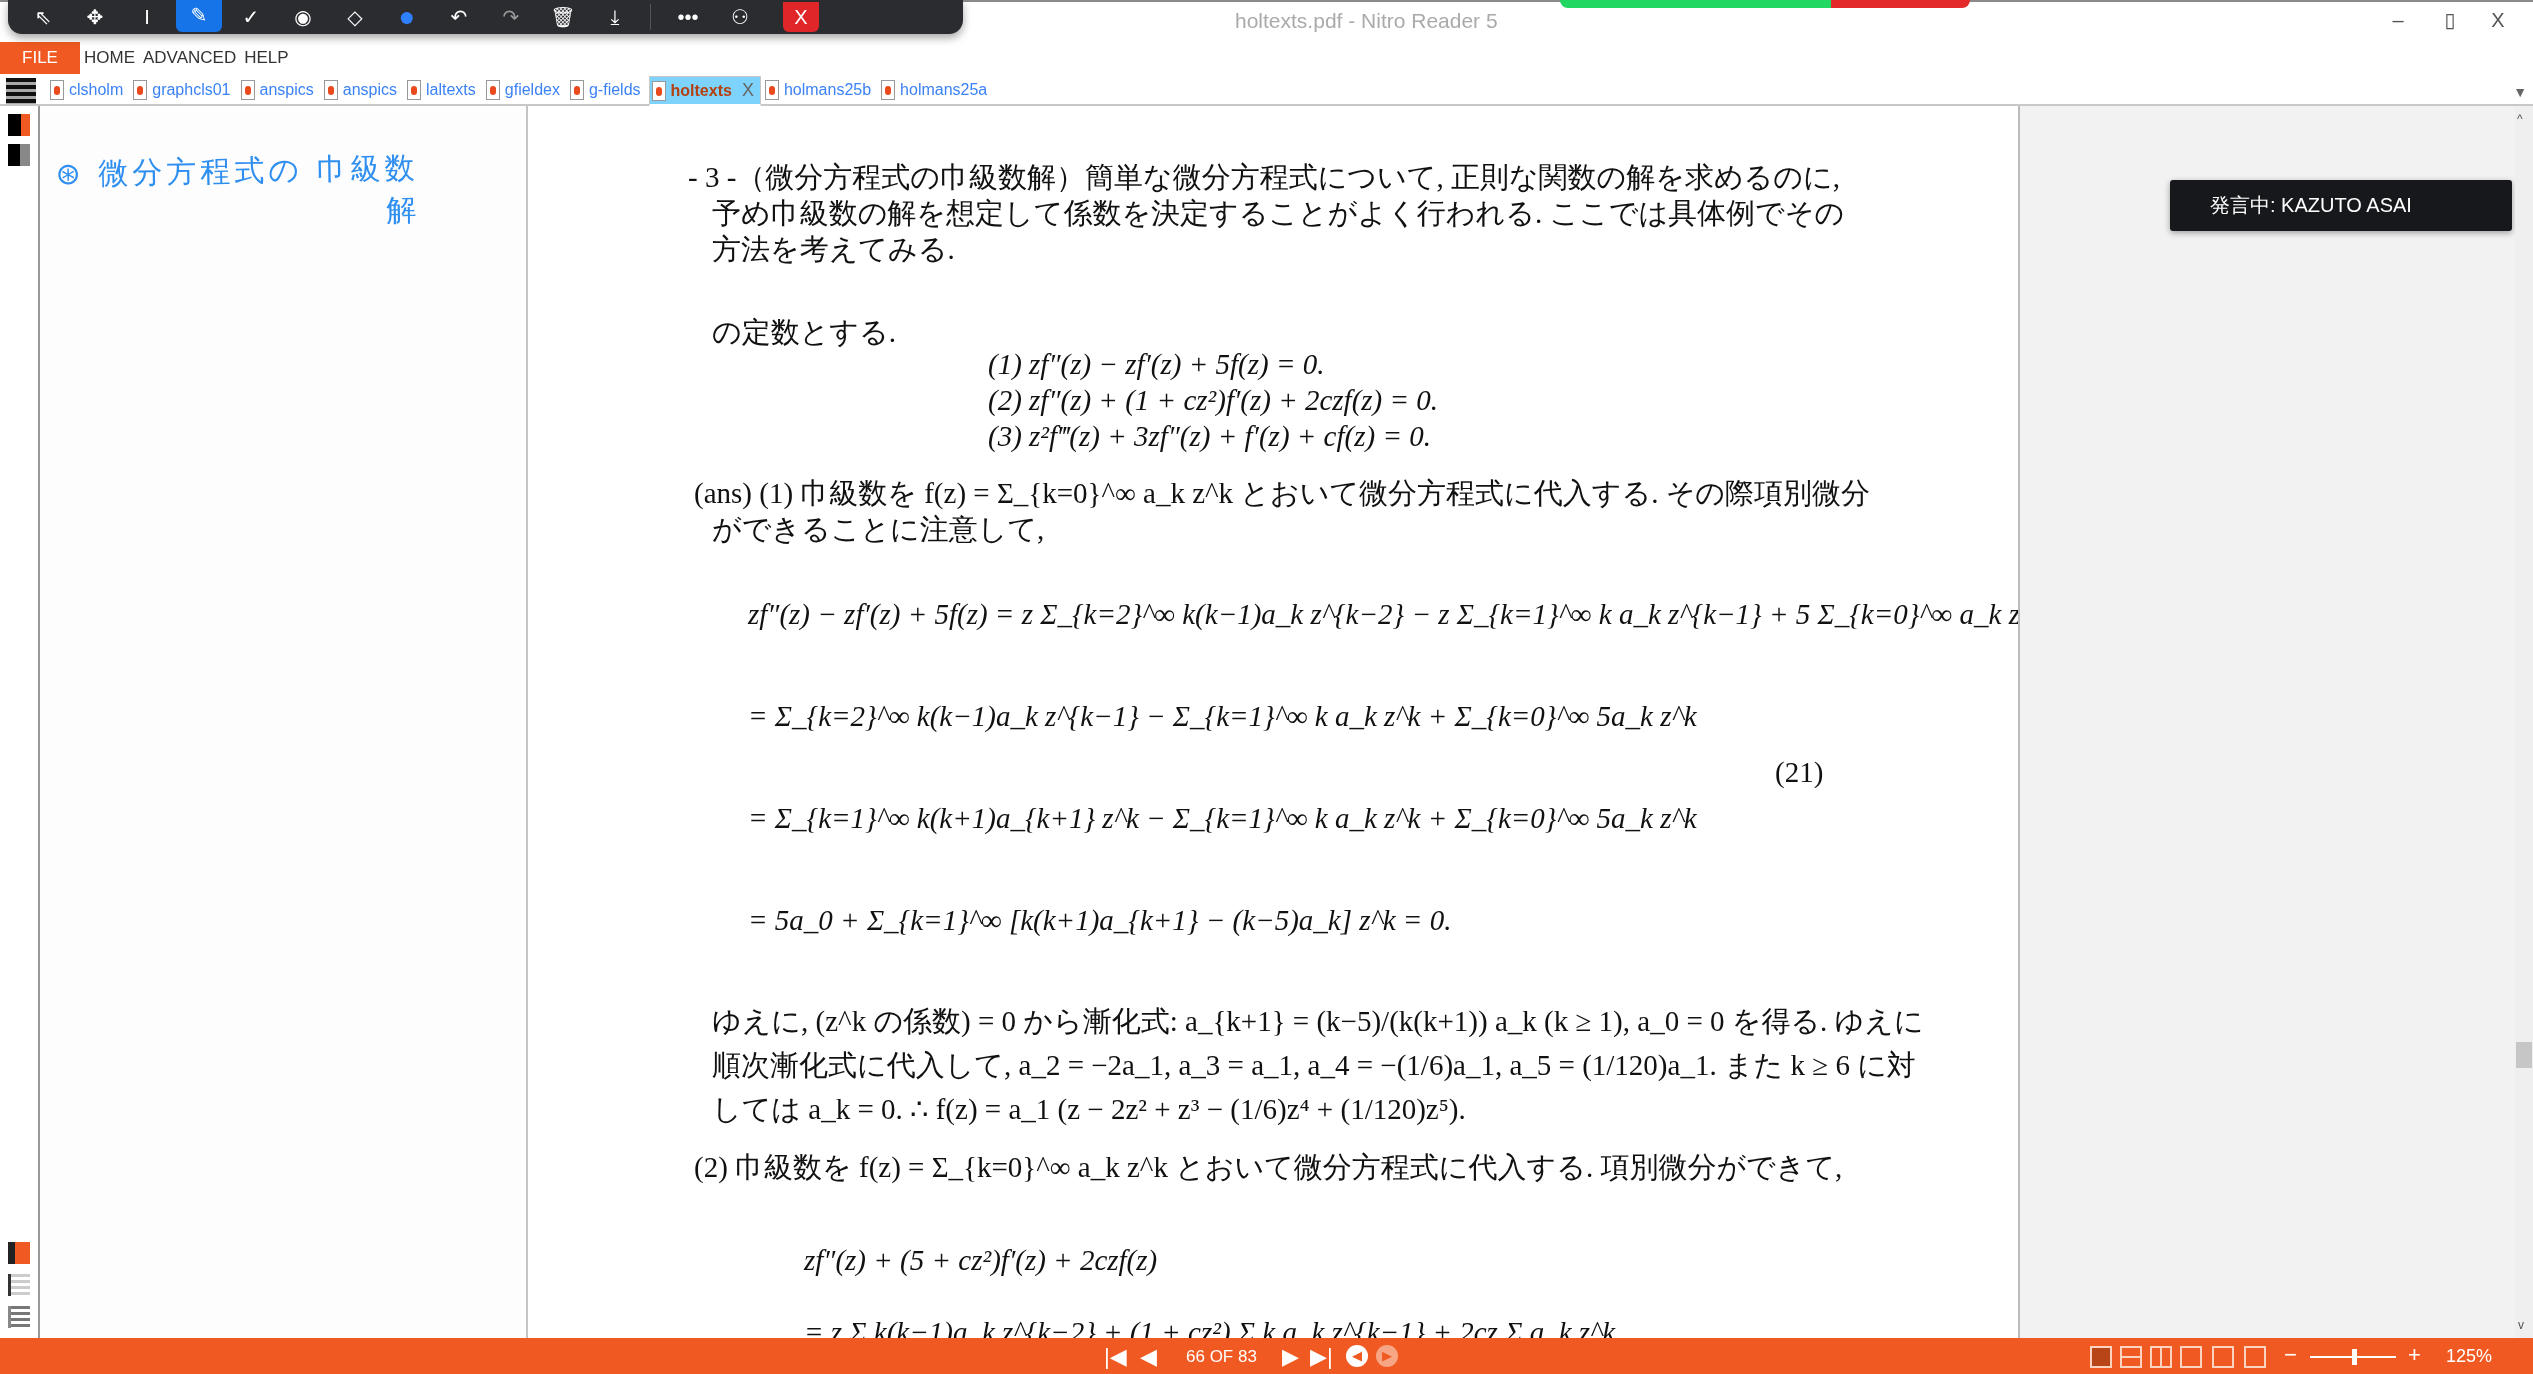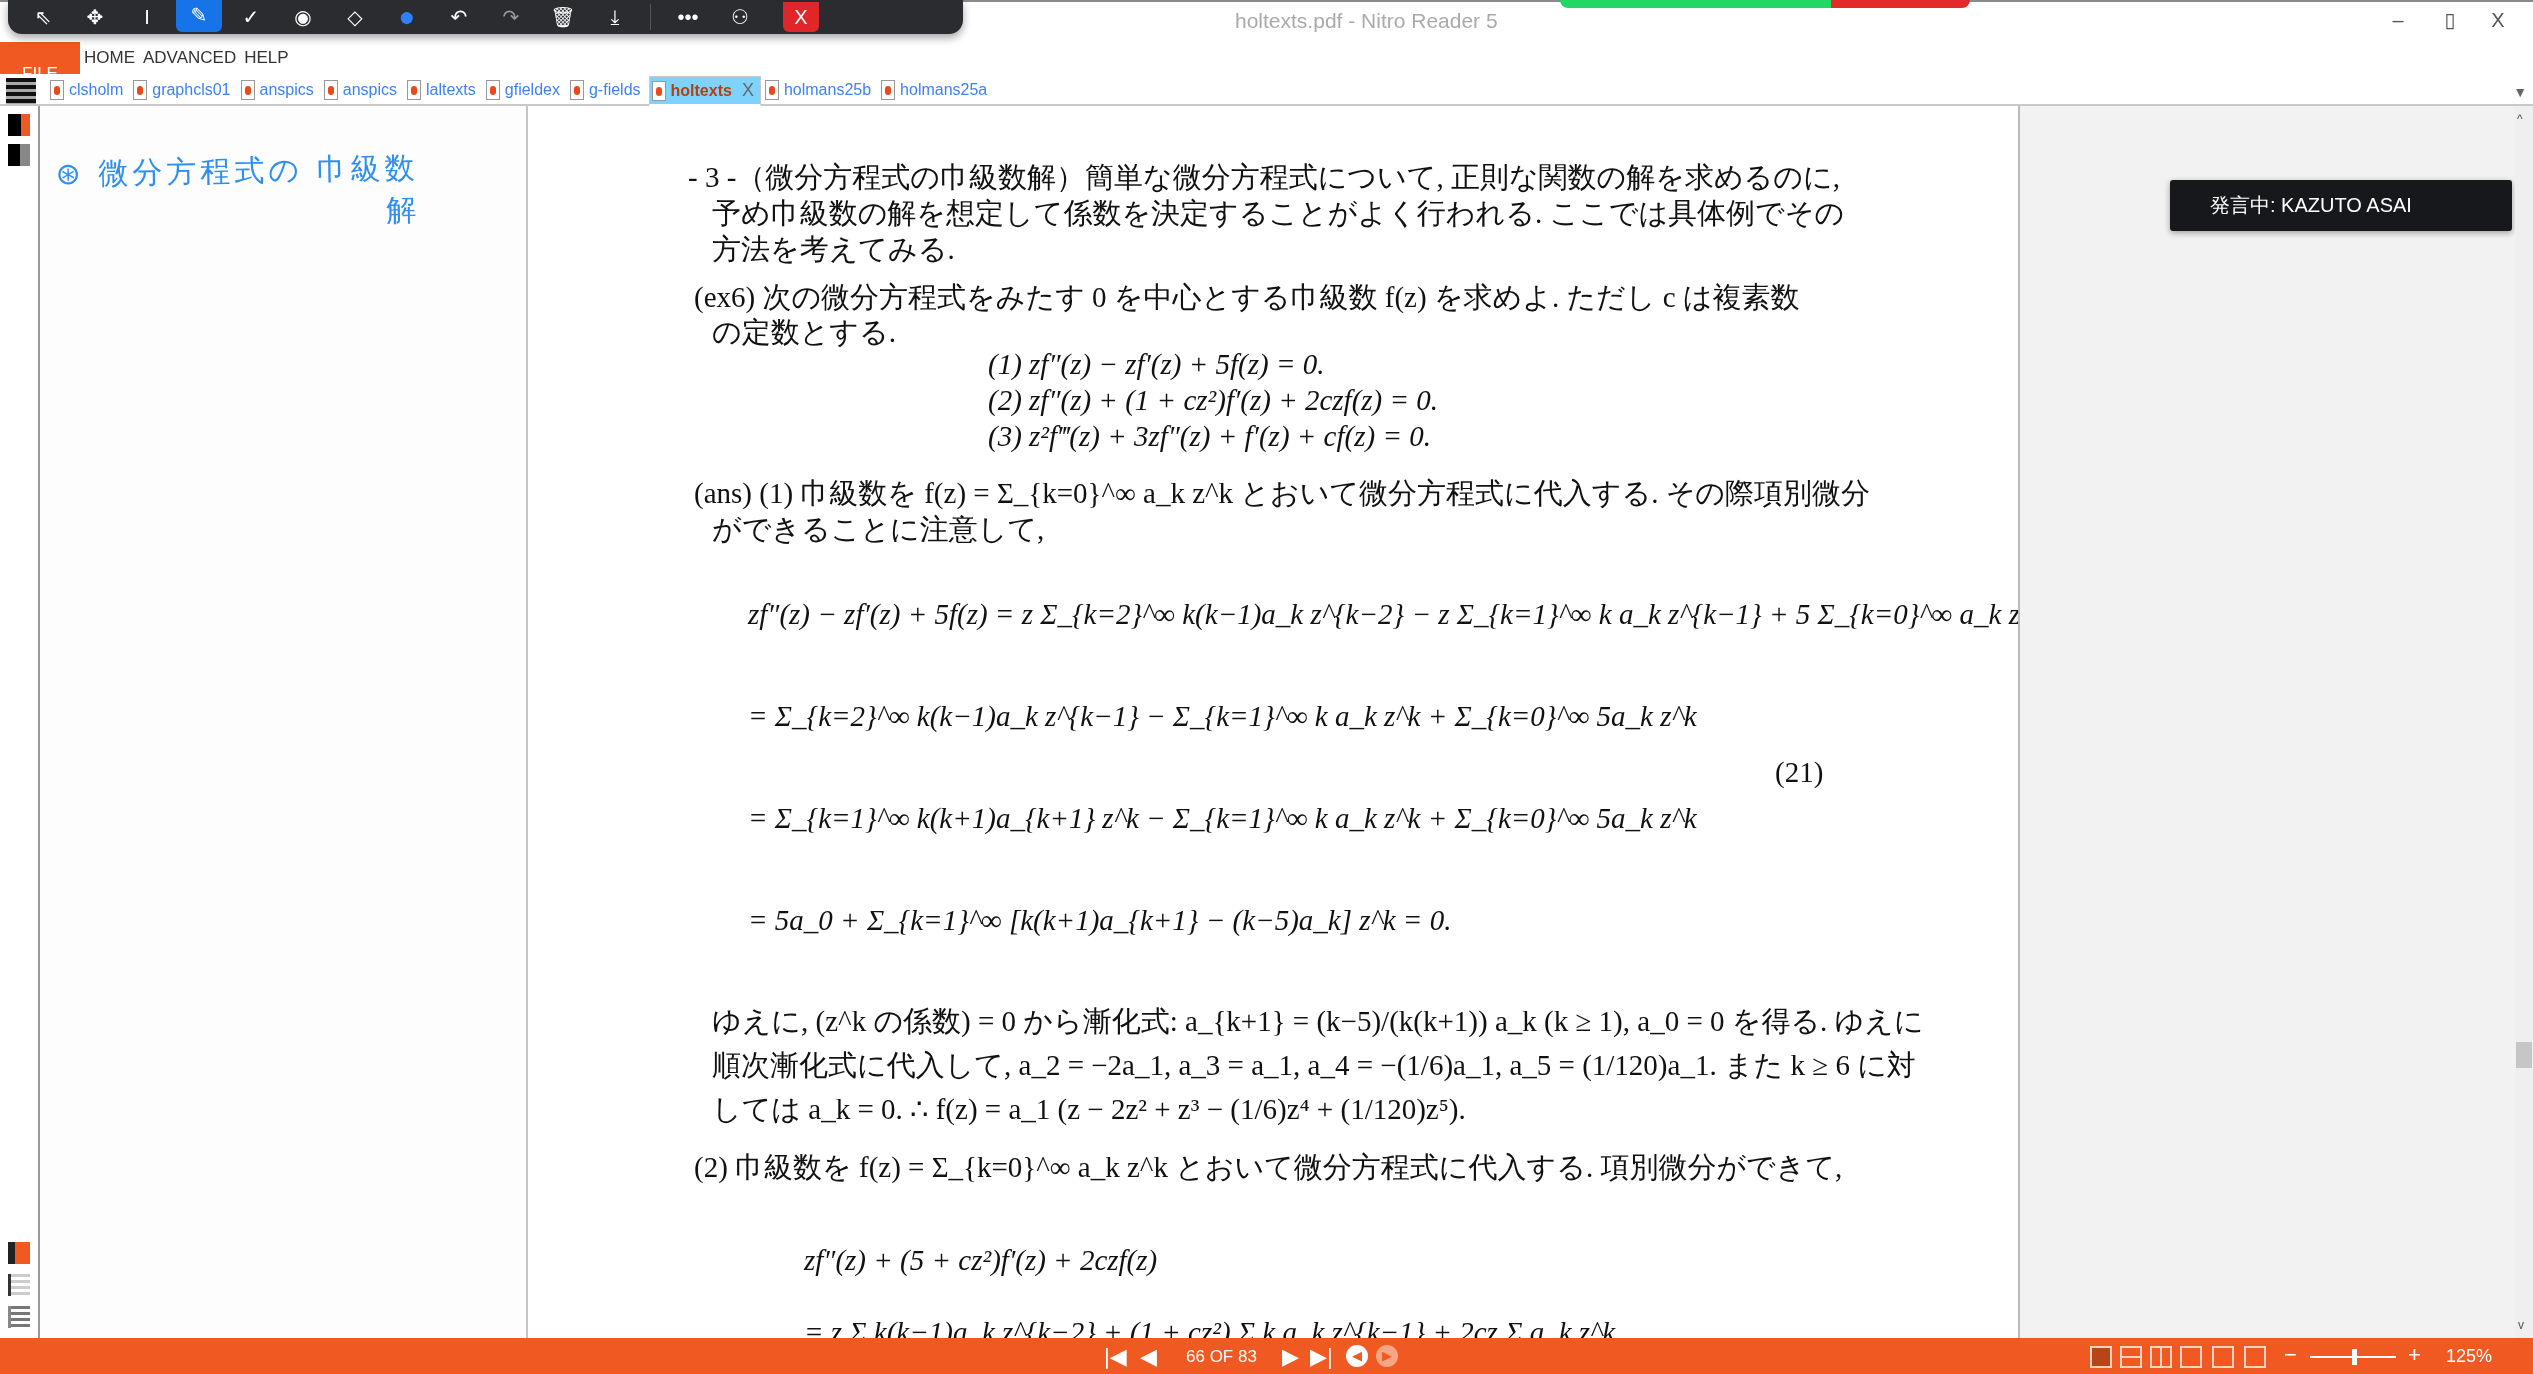--- a/index.html
+++ b/index.html
@@ -10,21 +10,21 @@
 .winbtn{top:6px;width:40px;height:28px;font-size:20px;color:#555;text-align:center;line-height:28px}
 #call-bar{left:1560px;top:0;width:410px;height:8px;border-radius:0 0 10px 10px;overflow:hidden;display:flex}
 #call-bar .g{flex:0 0 66%;background:#22d862}#call-bar .r{flex:1;background:#e3292a}
 #floatbar{left:8px;top:0;width:955px;height:34px;background:#2b2c30;border-radius:0 0 14px 14px;box-shadow:0 4px 8px rgba(0,0,0,.35);display:flex;align-items:center;padding-left:12px}
 .fb{width:46px;height:30px;margin-right:6px;display:flex;align-items:center;justify-content:center;color:#fff;font-size:20px}
 .fb.active{background:#1674e8;border-radius:0 0 6px 6px;height:34px;margin-top:-4px}
 .fb.close{background:#e1262a;border-radius:0 0 6px 6px;width:36px;margin-left:14px}
 .fb-sep{width:1px;height:26px;background:#555;margin:0 14px 0 6px}
 #ribbon{left:0;top:42px;width:2533px;height:32px;display:flex;align-items:center}
 .menu{font-size:17px;color:#333;padding:0 4px;height:32px;line-height:32px}
-.menu.file{background:#f05a22;color:#fff;width:80px;text-align:center;padding:16px}
+.menu.file{background:#f05a22;color:#fff;width:80px;text-align:center;padding:0}
 #tabs{left:0;top:76px;width:2533px;height:30px;display:flex;align-items:flex-end;border-bottom:2px solid #c8c8c8}
 #tab-app-icon{width:30px;height:26px;margin:0 12px 0 6px;background:repeating-linear-gradient(#111 0 4px,#aaa 4px 7px)}
 .tab{height:28px;display:flex;align-items:center;font-size:16px;color:#3b82f6;padding:0 6px 0 2px;margin-right:2px}
 .tab .pdf{width:14px;height:20px;border:1px solid #999;background:#fff;position:relative;margin-right:5px}
 .tab .pdf:after{content:"";position:absolute;left:3px;top:5px;width:6px;height:9px;background:#e8491d;border-radius:3px}
 .tab.active{border:1px solid #c8c8c8;border-bottom:2px solid #fff;margin-bottom:-2px;background:#7dd3fc;font-weight:bold;color:#b5400f;height:30px}
 .tab .x{font-weight:normal;color:#666;margin-left:10px;font-size:18px}
 #tabs-dd{right:6px;top:84px;font-size:14px;color:#666}
 #leftstrip{left:0;top:106px;width:40px;height:1232px;background:#fff;border-right:2px solid #999}
 .lsicon{position:absolute;left:8px;width:22px;height:22px}
@@ -143,21 +143,20 @@
 <div id="hand-note" class="abs">
   <div>⊛ 微分方程式の 巾級数</div>
   <div class="l2">解</div>
 </div>
 
 <div id="page" class="abs">
   <div class="pl" style="left:158px;top:52px">- 3 -（微分方程式の巾級数解）簡単な微分方程式について, 正則な関数の解を求めるのに,</div>
   <div class="pl" style="left:182px;top:88px">予め巾級数の解を想定して係数を決定することがよく行われる. ここでは具体例でその</div>
   <div class="pl" style="left:182px;top:124px">方法を考えてみる.</div>
 
-  <div class="pl" style="left:164px;top:172px">(ex6) 次の微分方程式をみたす 0 を中心とする巾級数 f(z) を求めよ. ただし c は複素数</div>
   <div class="pl" style="left:182px;top:207px">の定数とする.</div>
 
   <div class="pl it" style="left:458px;top:242px">(1) zf″(z) − zf′(z) + 5f(z) = 0.</div>
   <div class="pl it" style="left:458px;top:278px">(2) zf″(z) + (1 + cz²)f′(z) + 2czf(z) = 0.</div>
   <div class="pl it" style="left:458px;top:314px">(3) z²f‴(z) + 3zf″(z) + f′(z) + cf(z) = 0.</div>
 
   <div class="pl" style="left:164px;top:368px">(ans) (1) 巾級数を f(z) = Σ_{k=0}^∞ a_k z^k とおいて微分方程式に代入する. その際項別微分</div>
   <div class="pl" style="left:182px;top:404px">ができることに注意して,</div>
 
   <div class="pl it" style="left:218px;top:492px">zf″(z) − zf′(z) + 5f(z) = z Σ_{k=2}^∞ k(k−1)a_k z^{k−2} − z Σ_{k=1}^∞ k a_k z^{k−1} + 5 Σ_{k=0}^∞ a_k z^k</div>

